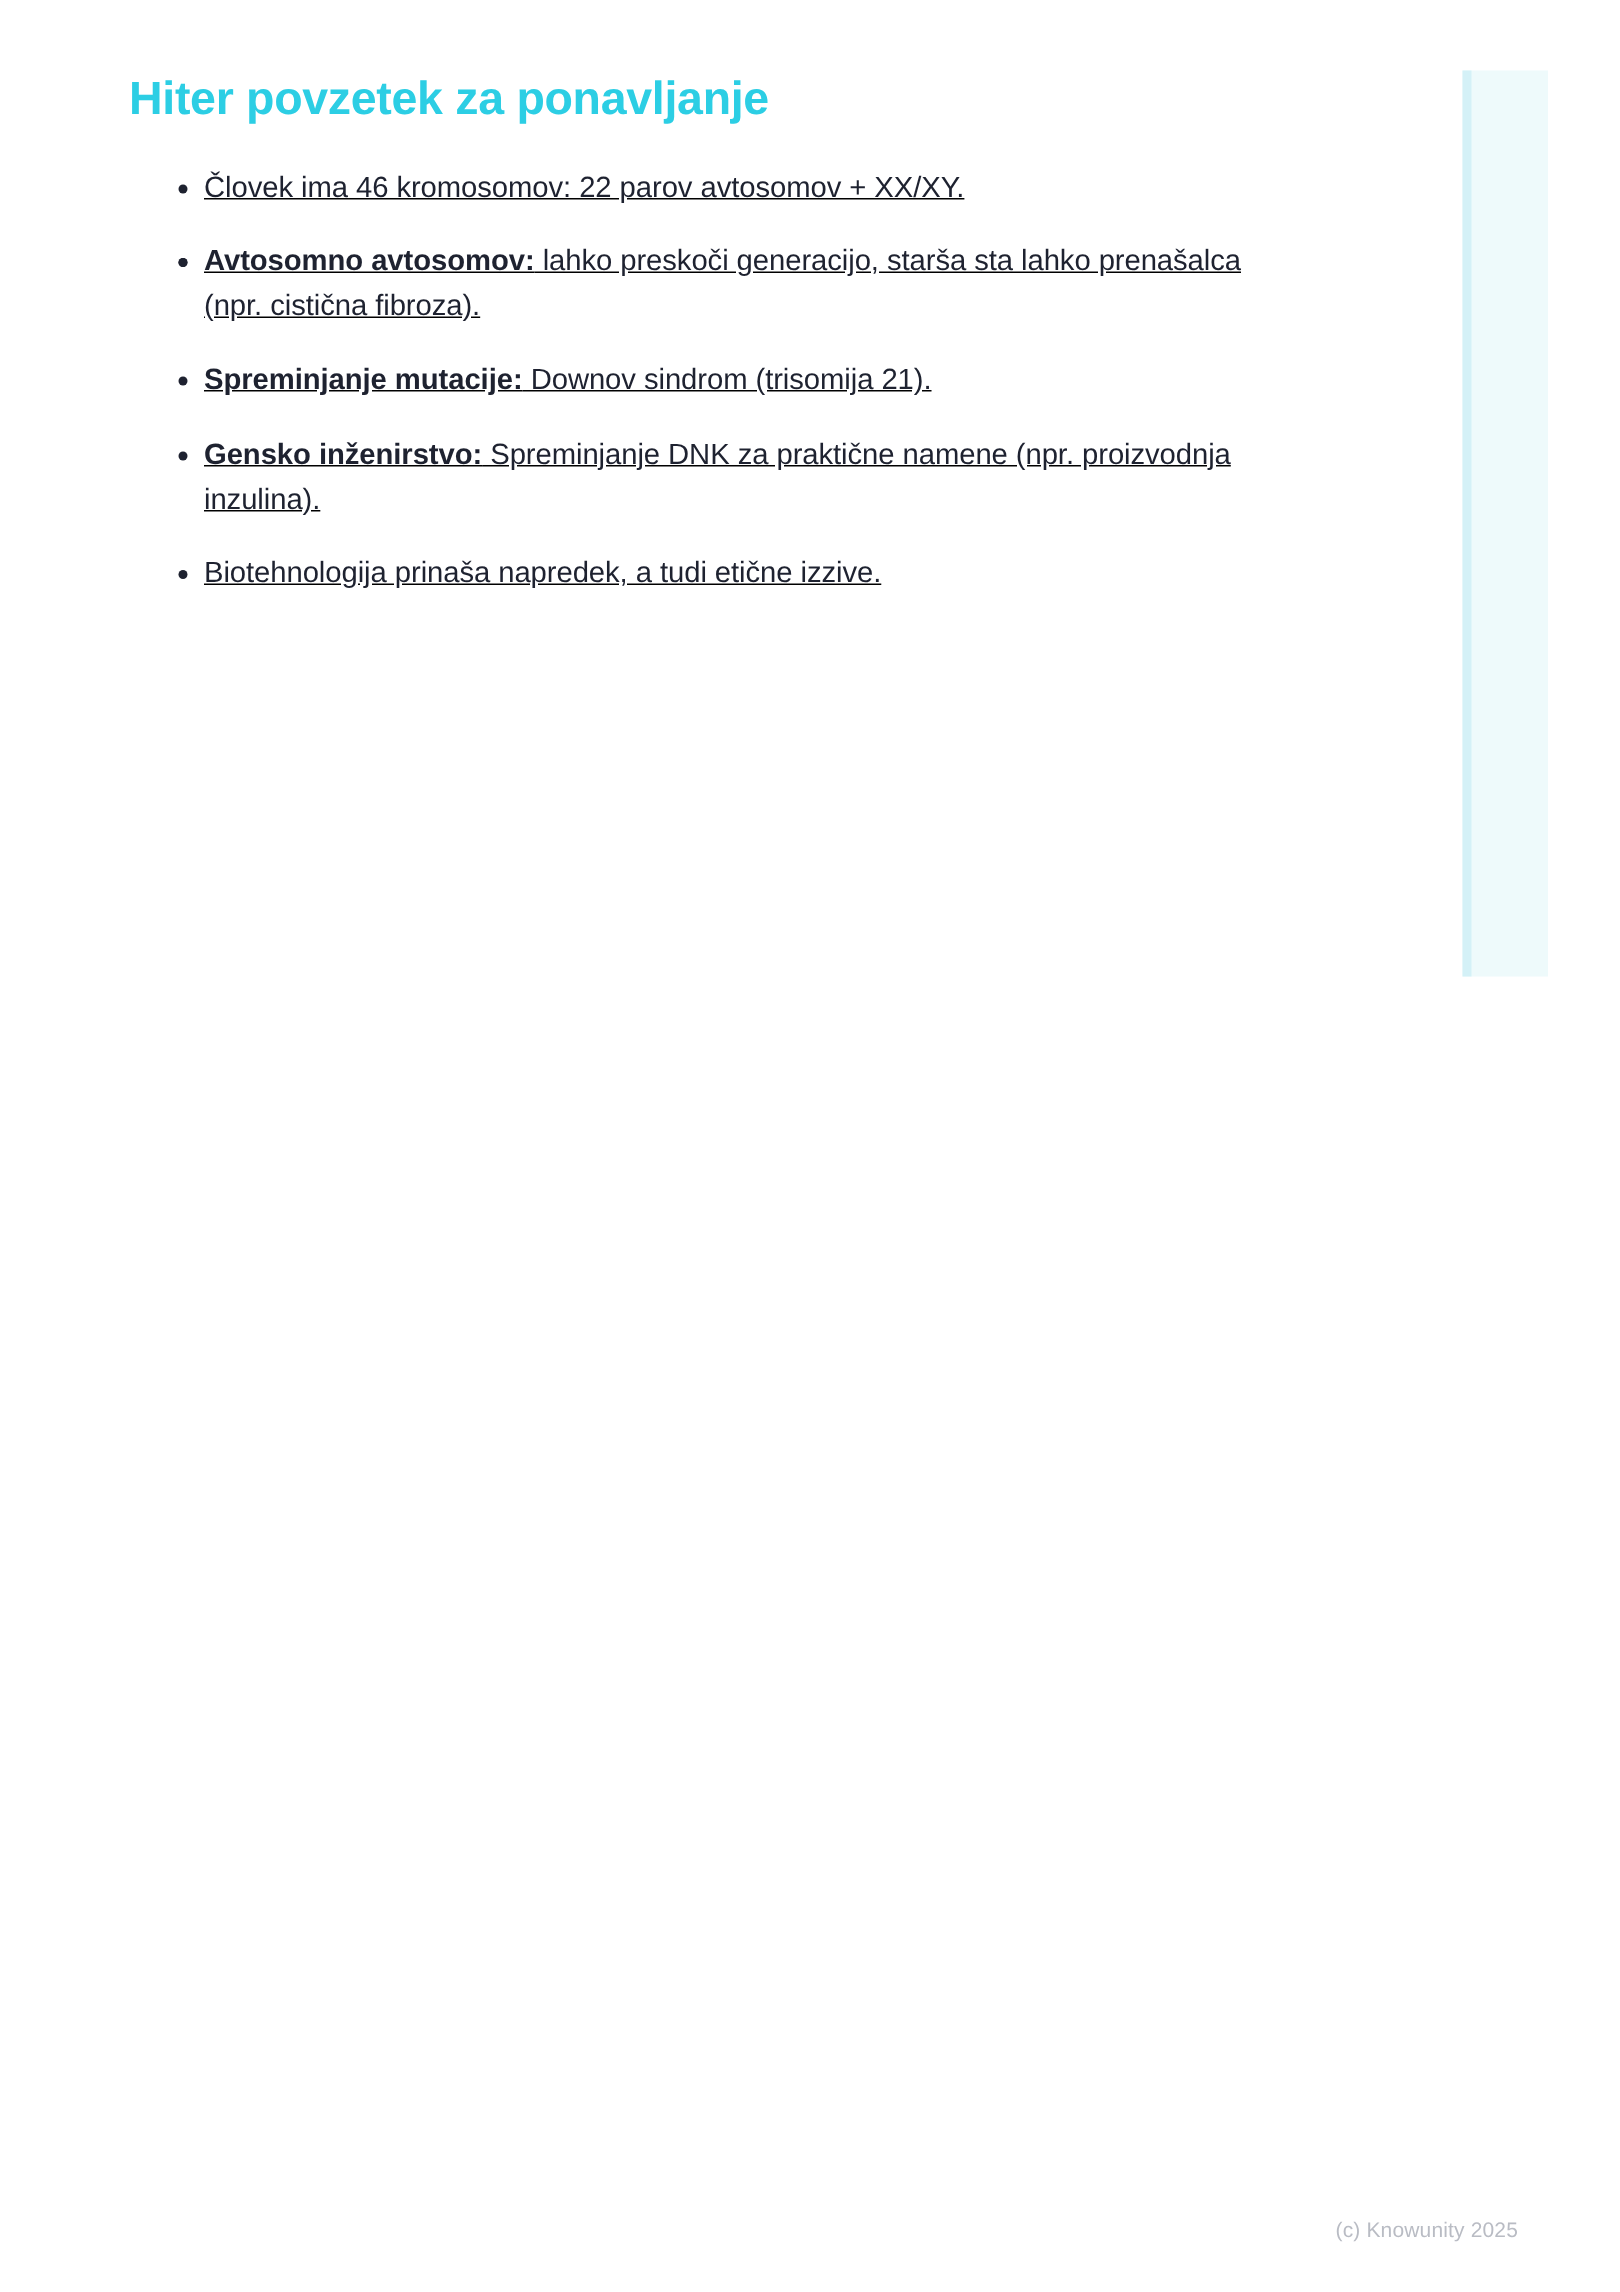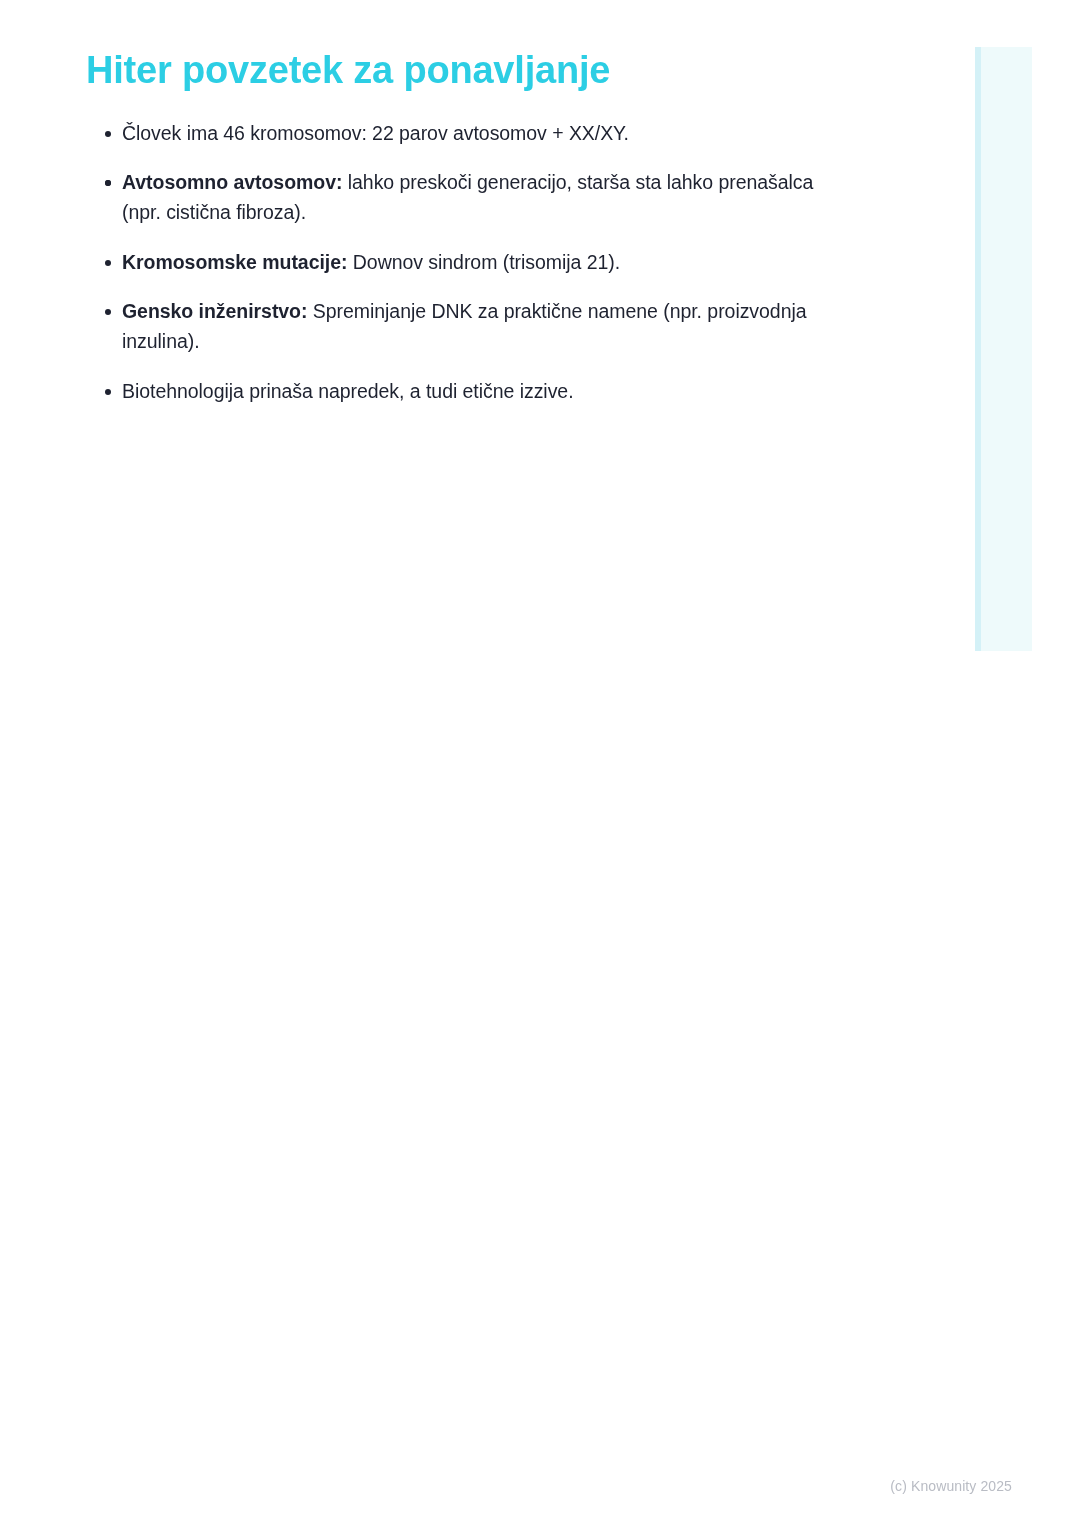--- a/index.html
+++ b/index.html
@@ -38,32 +38,33 @@
 
   .content {
     position: absolute;
     left: 86px;
     top: 48px;
     width: 760px;
   }
 
   .page-title {
     color: #2ccee4;
-    font-size: 38px;
+    font-size: 31px;
     line-height: 1.18;
     font-weight: 700;
     letter-spacing: -0.2px;
     margin: 0 0 26px 0;
     font-family: "Liberation Sans", sans-serif;
   }
 
   ul.summary-list {
     list-style: none;
-    margin: 0;
+    margin: 14px;
     padding: 0;
+    text-decoration: underline;
   }
 
   ul.summary-list li {
     position: relative;
     padding-left: 36px;
     margin-bottom: 20px;
     color: #1e2230;
     font-size: 19.5px;
     line-height: 1.52;
     letter-spacing: -0.05px;
@@ -113,21 +114,21 @@
   <div class="side-panel"></div>
 
   <div class="content">
 
     <h1 class="page-title">Hiter povzetek za ponavljanje</h1>
 
     <ul class="summary-list">
         <li><span class="bullet-dot"></span><span class="li-text">Človek ima 46 kromosomov: 22 parov avtosomov + XX/XY.</span></li>
         <li><span class="bullet-dot"></span></li>
         <li><span class="bullet-dot"></span><span class="li-term">Avtosomno avtosomov:</span><span class="li-text"> lahko preskoči generacijo, starša sta lahko prenašalca (npr. cistična fibroza).</span></li>
-        <li><span class="bullet-dot"></span><span class="li-term">Kromosomske mutacije:</span><span class="li-text"> Downov sindrom (trisomija 21).</span></li>
+        <li><span class="bullet-dot"></span><span class="li-term">Spreminjanje mutacije:</span><span class="li-text"> Downov sindrom (trisomija 21).</span></li>
         <li><span class="bullet-dot"></span><span class="li-term">Gensko inženirstvo:</span><span class="li-text"> Spreminjanje DNK za praktične namene (npr. proizvodnja inzulina).</span></li>
         <li><span class="bullet-dot"></span><span class="li-text">Biotehnologija prinaša napredek, a tudi etične izzive.</span></li>
       </ul>
 
   </div>
 
   <div class="footer-credit">(c) Knowunity 2025</div>
 
 </div>
 

